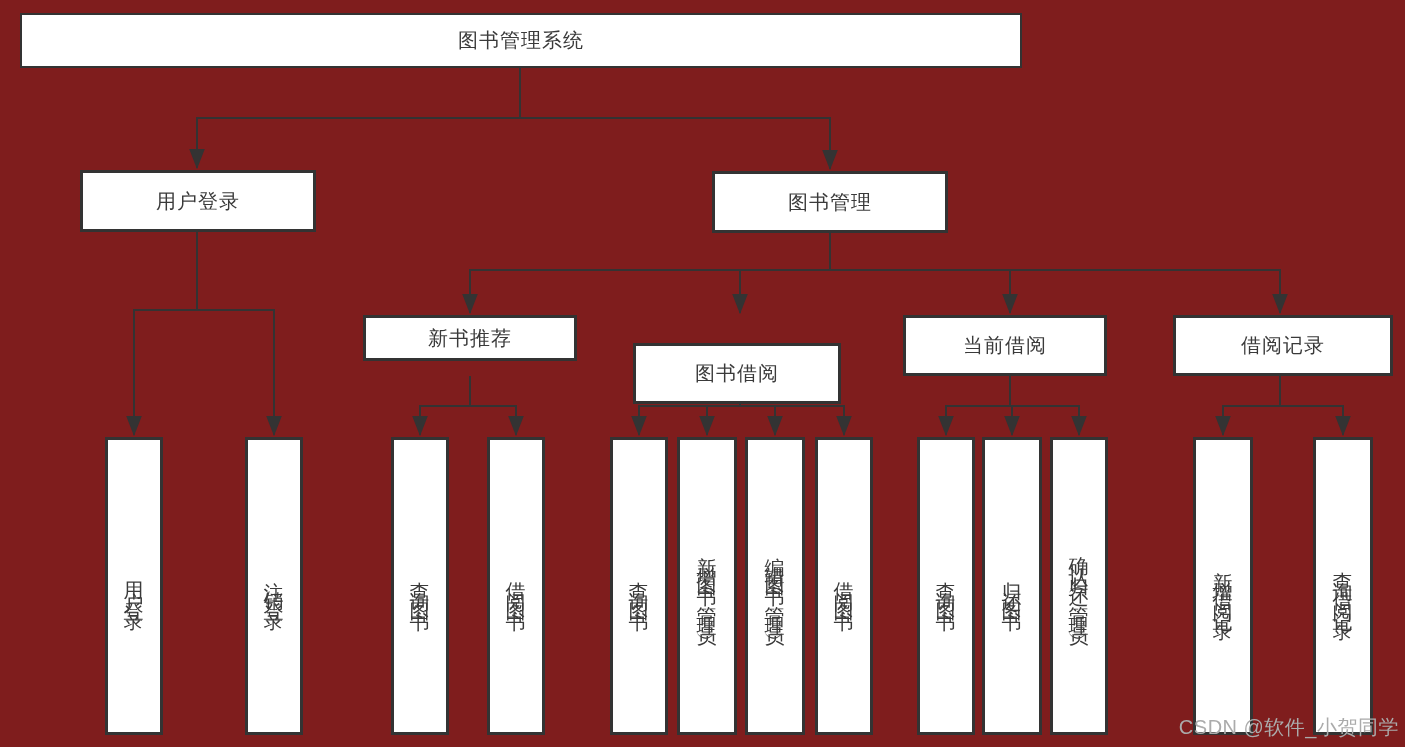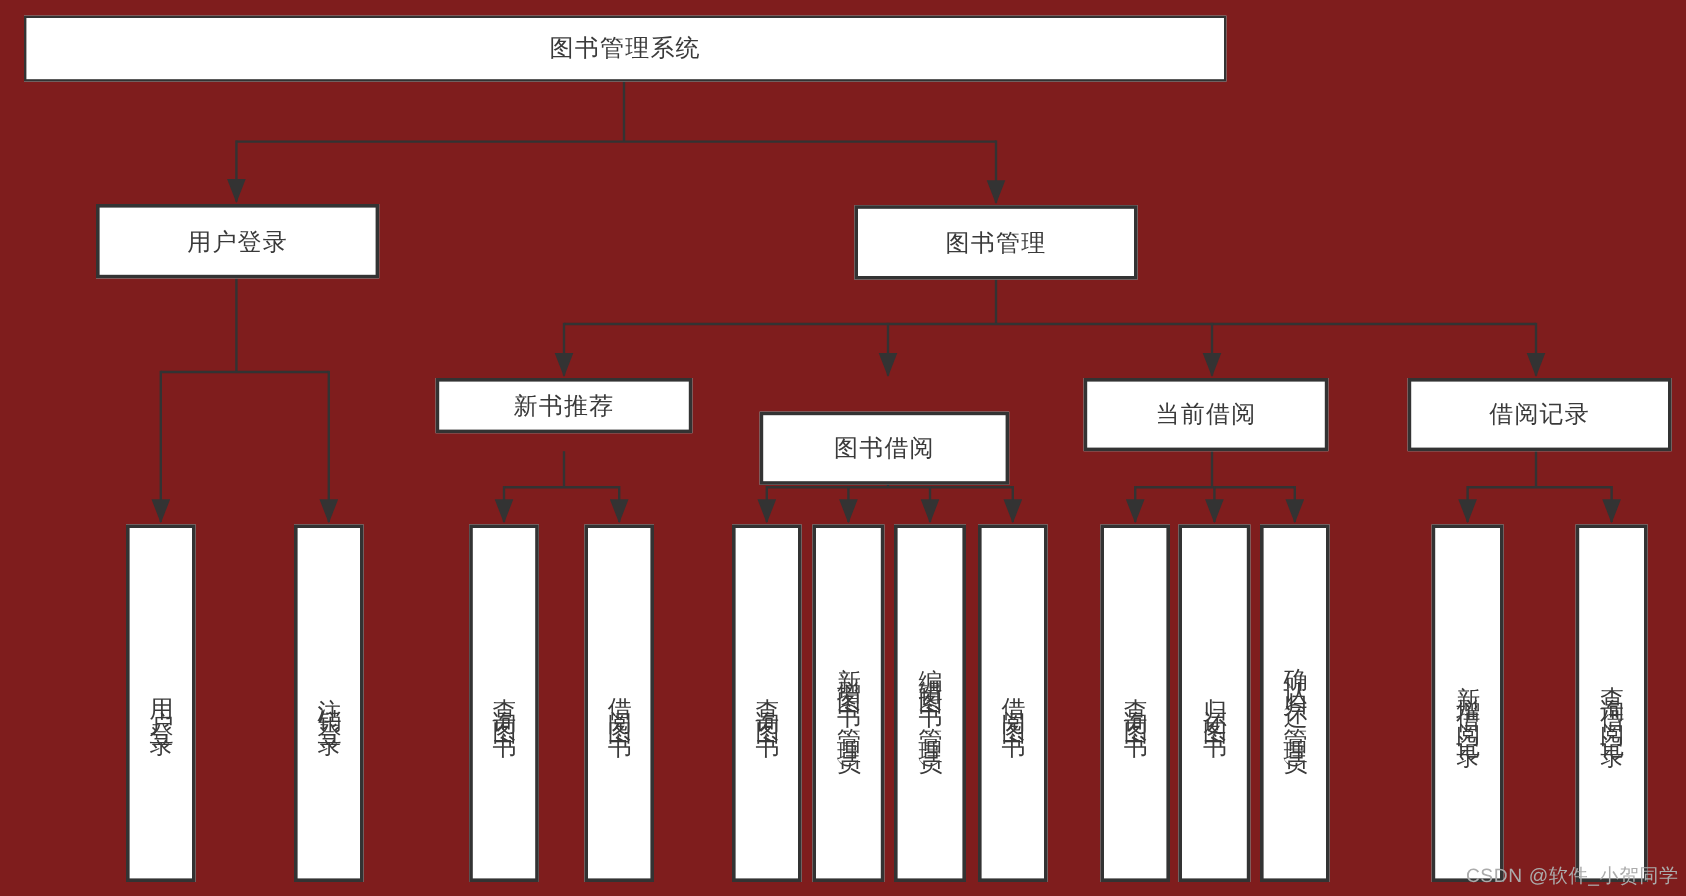--- a/index.html
+++ b/index.html
@@ -33,21 +33,21 @@
     writing-mode: vertical-rl;
     text-orientation: mixed;
     letter-spacing: 10px;
     line-height: 1;
     white-space: nowrap;
   }
   .watermark {
     position: absolute;
     right: 6px;
     bottom: 6px;
-    font-size: 16px;
+    font-size: 20px;
     color: #ababab;
     letter-spacing: 0.5px;
   }
 </style>
 </head>
 <body>
 
 <div class="canvas">
 
   <svg class="connectors" viewBox="0 0 1405 747" aria-hidden="true">

